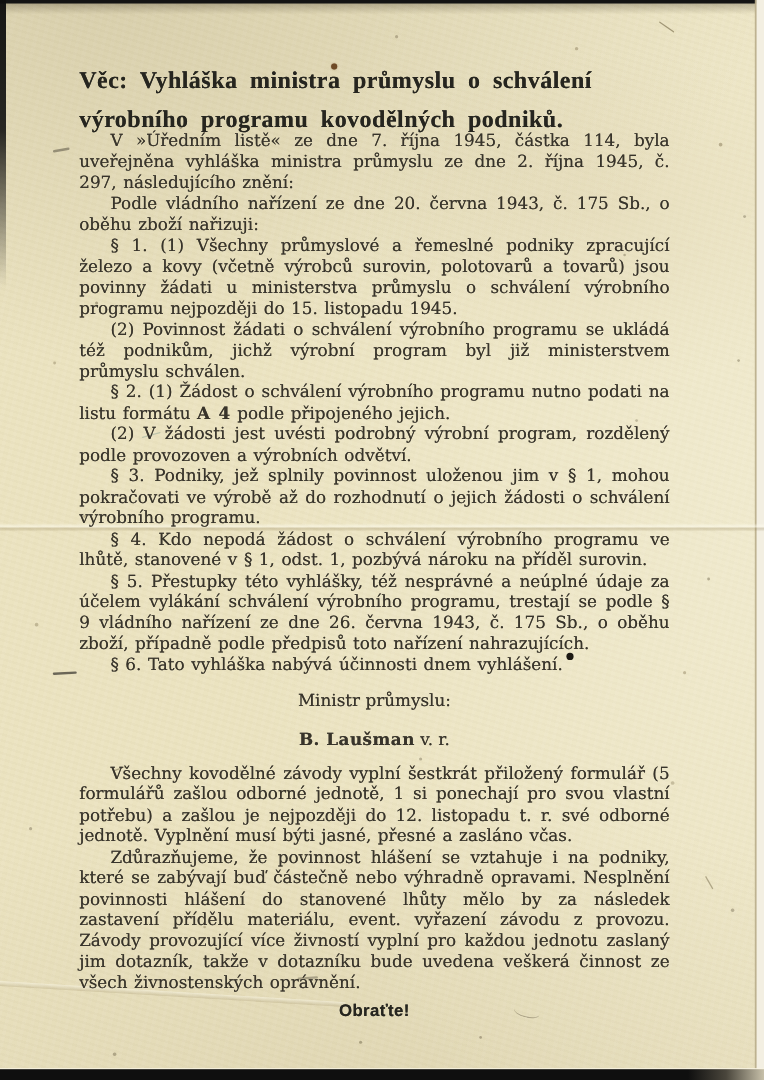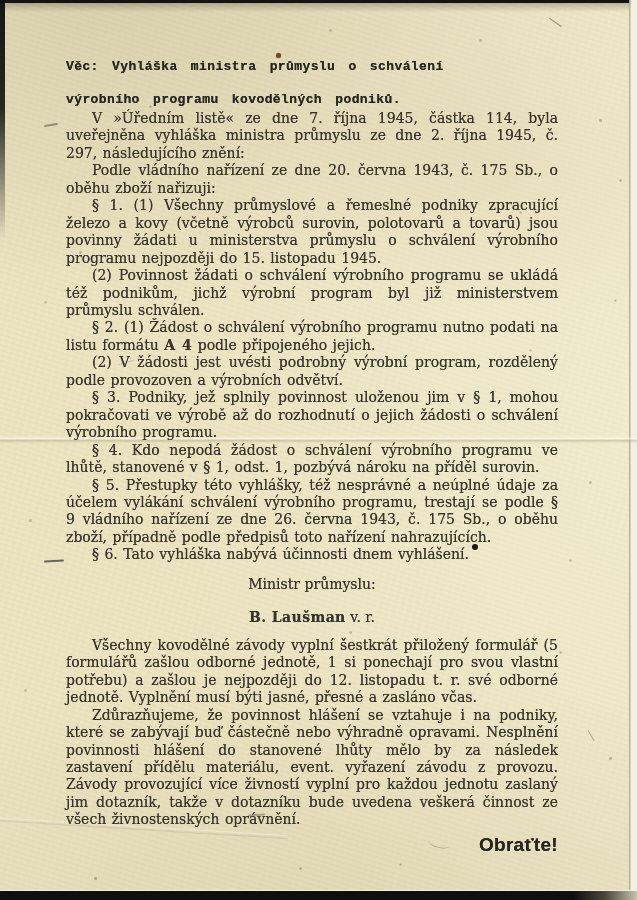--- a/index.html
+++ b/index.html
@@ -54,36 +54,36 @@
   .mark-dash-1{position:absolute;left:44px;top:560px;width:20px;height:2.4px;background:#4a463c;opacity:.8;transform:rotate(-3deg);border-radius:2px;}
   .mark-dash-2{position:absolute;left:44px;top:124px;width:14px;height:1.6px;background:rgba(70,62,50,.48);transform:rotate(-10deg);border-radius:2px;}
   .mark-smudge{position:absolute;left:248px;top:814px;width:17px;height:2.2px;background:rgba(80,72,58,.40);transform:rotate(-4deg);border-radius:2px;}
   .mark-squiggle{position:absolute;left:428px;top:838px;width:22px;height:9px;border:none;border-bottom:1.6px solid rgba(90,80,60,.40);border-radius:50%;transform:rotate(14deg);}
   .fiber-1{position:absolute;left:548px;top:22px;width:15px;height:1.2px;background:rgba(100,88,55,.55);transform:rotate(35deg);border-radius:1px;}
   .fiber-2{position:absolute;left:95px;top:640px;width:10px;height:1px;background:rgba(100,88,55,.45);transform:rotate(-20deg);}
   .fiber-3{position:absolute;left:585px;top:735px;width:12px;height:1px;background:rgba(100,88,55,.45);transform:rotate(60deg);}
   .fiber-4{position:absolute;left:118px;top:362px;width:16px;height:1.1px;background:rgba(120,150,140,.40);transform:rotate(-15deg);border-radius:1px;}
   
   .content{position:absolute;left:66px;top:57px;width:492px;color:#38342b;}
-  .subject{font-family:Liberation Mono, monospace;font-weight:bold;
-    font-size:13px;line-height:20px;letter-spacing:.4px;word-spacing:5px;color:#26251f;
+  .subject{font-family:Liberation Serif, serif;font-weight:bold;
+    font-size:20px;line-height:20px;letter-spacing:.4px;word-spacing:5px;color:#26251f;
     text-shadow:0 0 .5px rgba(38,37,31,.8);}
   .subject.l1{margin:0 0 13px 0;}
   .subject.l2{margin:0;}
   .body-start{margin-top:26px;}
   p.body{margin:0;text-indent:26px;font-size:14px;line-height:17.45px;text-align:justify;
     word-spacing:1px;text-shadow:0 0 .35px rgba(56,52,43,.75);}
   p.body .b{font-weight:bold;letter-spacing:.5px;}
   .sig-title{margin:12px 0 16px 0;text-align:center;font-size:14px;line-height:17px;
     text-shadow:0 0 .35px rgba(56,52,43,.75);}
   .sig-name{margin:0 0 11px 0;text-align:center;font-size:14px;line-height:17px;
     text-shadow:0 0 .35px rgba(56,52,43,.75);}
   .sig-name .b{font-weight:bold;letter-spacing:.4px;}
-  .turn-note{margin:5px 0 0 0;text-align:right;font-family:"Liberation Sans","DejaVu Sans",sans-serif;
-    font-weight:bold;font-size:19px;letter-spacing:.3px;color:#26251f;
+  .turn-note{margin:5px 0 0 0;text-align:center;font-family:"Liberation Sans","DejaVu Sans",sans-serif;
+    font-weight:bold;font-size:14px;letter-spacing:.3px;color:#26251f;
     text-shadow:0 0 .4px rgba(38,37,31,.8);}
 </style>
 </head>
 <body>
 
 <div class="scan">
 
   <div class="edge-top"></div>
   <div class="edge-top-shadow"></div>
   <div class="edge-left"></div>

